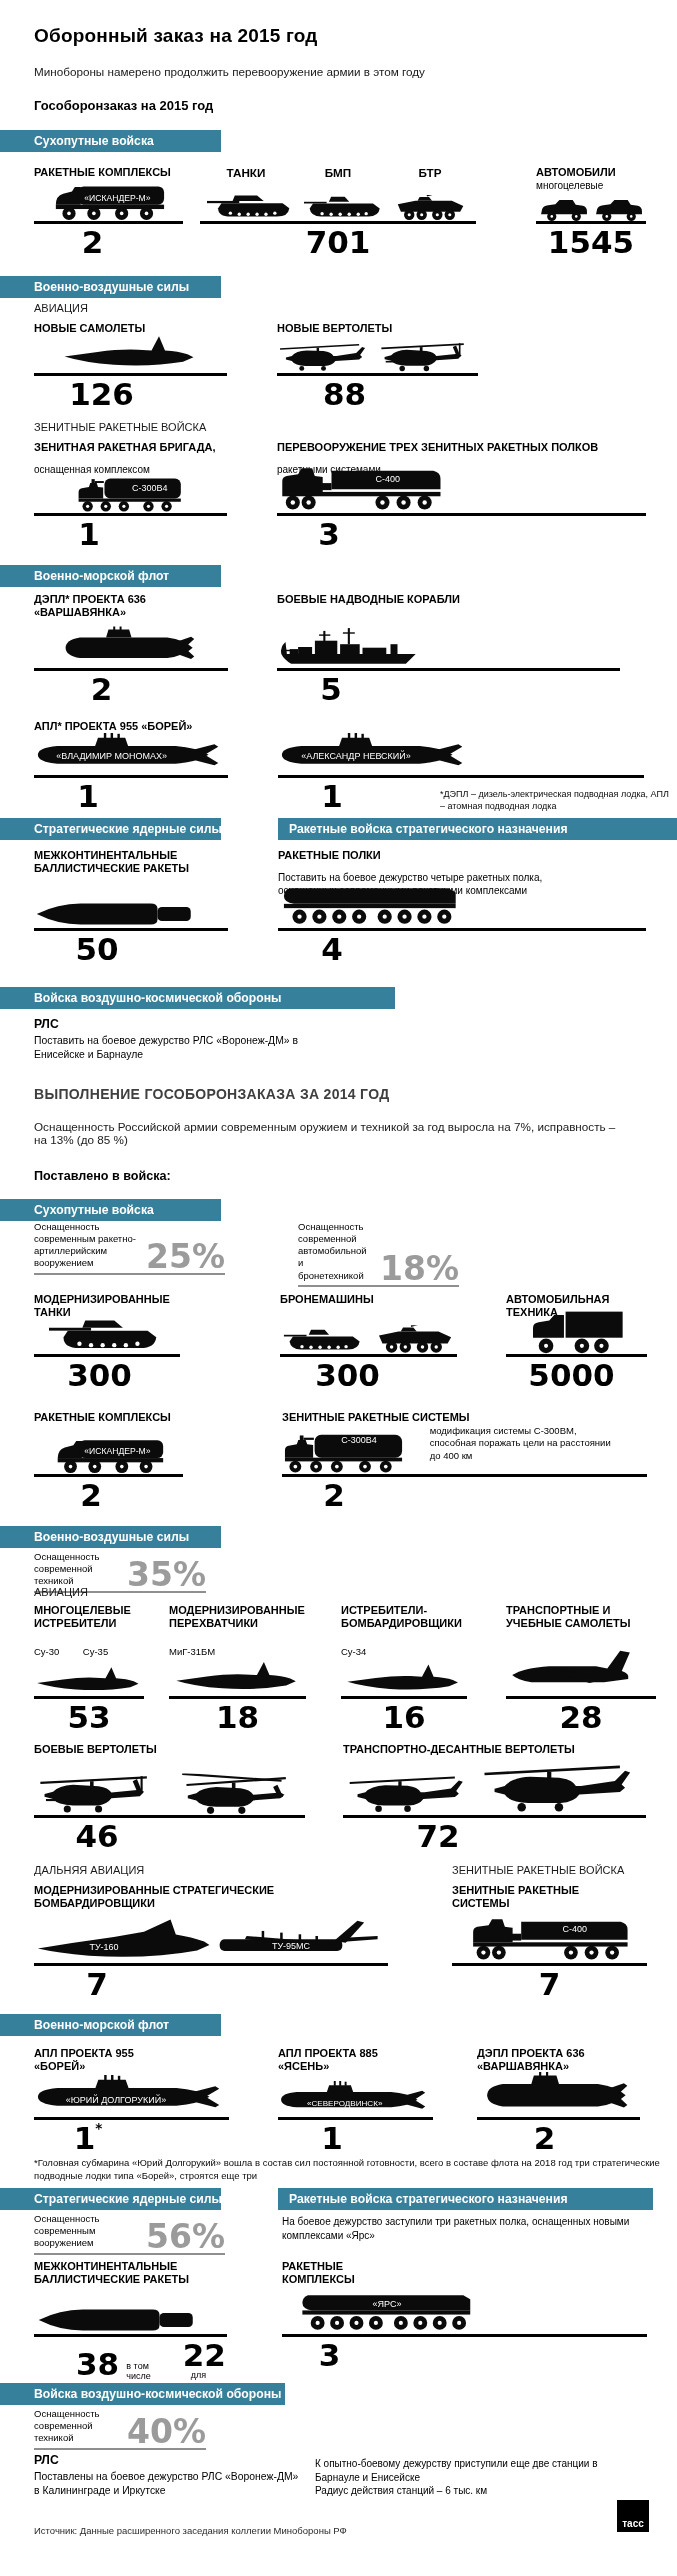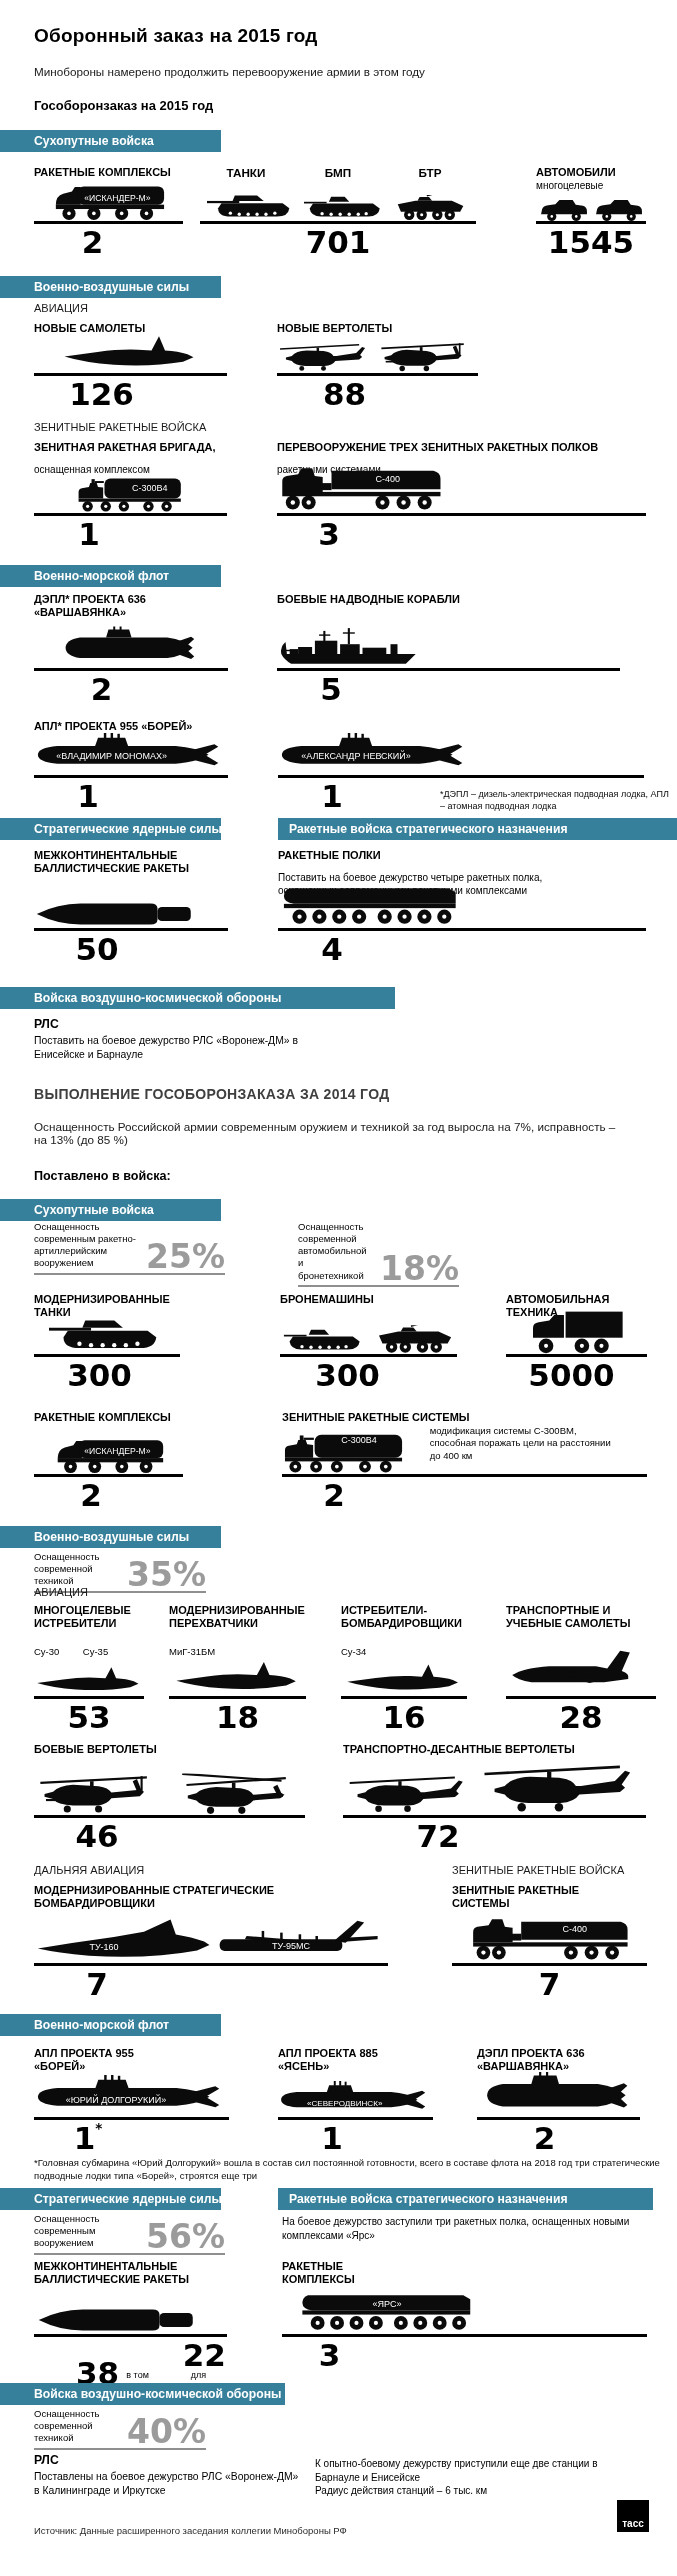--- a/index.html
+++ b/index.html
@@ -29,21 +29,21 @@
 .fmodel{position:absolute;left:0;font-size:9.5px;display:flex;gap:23.5px}
 .pct{display:flex;align-items:flex-end;gap:9px;border-bottom:2.7px solid #8f8f8f;padding-bottom:3.6px}
 .pct .pl{font-size:9.5px;line-height:1.28}
 .pct .pv{font-size:33px;font-weight:700;color:#9b9b9b;line-height:.78;
   font-family:"DejaVu Sans","Liberation Sans",sans-serif}
 .note{font-size:9.5px;line-height:1.35}
 .fn{font-size:9px;line-height:1.35;color:#0a0a0a}
 .src{font-size:9.5px;color:#2b2b2b}
 .logo{background:#000;color:#fff;display:flex;align-items:flex-end;justify-content:center;
   font-size:10px;font-weight:700;padding-bottom:2.7px}
-.inclwrap{display:flex;align-items:flex-end;padding-left:42px;gap:7.2px;margin-top:1.8px}
+.inclwrap{display:flex;align-items:center;padding-left:42px;gap:7.2px;margin-top:1.8px}
 .inclwrap .num{margin-top:0;text-align:left}
 .incsm{font-size:9px;margin-top:13.5px}
 .incsub{font-size:9px;margin-top:-1.8px;margin-left:-12.6px;text-align:center}
 .lbl-row{display:flex}
 .lbl-row span{flex:1;text-align:center;font-size:11.7px;font-weight:700}
 .radr .t{font-size:12.2px}
 .radr .s{font-size:10.4px;margin-top:2.7px}
 </style>
 </head>
 <body>

